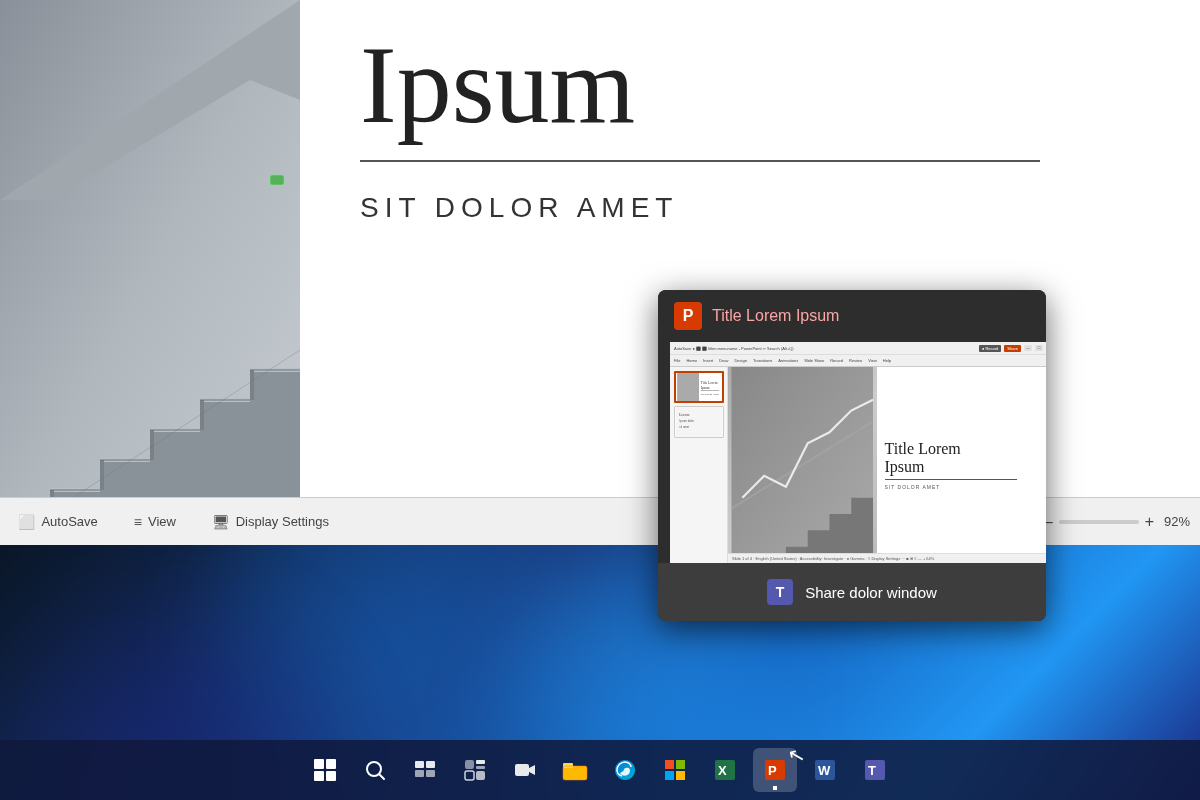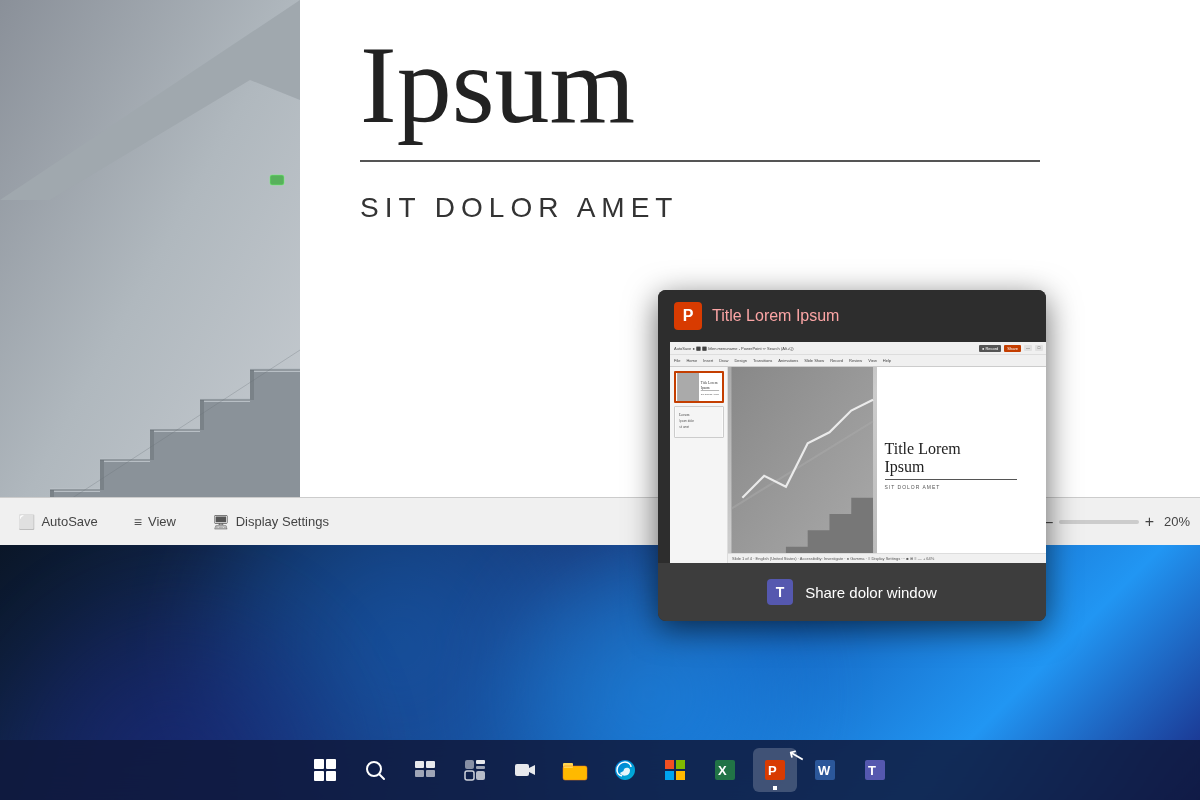--- a/index.html
+++ b/index.html
@@ -492,21 +492,21 @@
   <div class="status-item">
     <span class="status-icon">🖥</span>
     <span>Display Settings</span>
   </div>
   <div class="status-right">
     <div class="view-icon">▣</div>
     <div class="zoom-controls">
       <span style="cursor:pointer;font-size:16px;">—</span>
       <span style="width:80px;height:4px;background:#ccc;display:inline-block;vertical-align:middle;border-radius:2px;"></span>
       <span style="cursor:pointer;font-size:16px;">+</span>
-      <span style="margin-left:4px;">20%</span>
+      <span style="margin-left:4px;">92%</span>
     </div>
   </div>
 </div>
 
 <div class="desktop-area">
 
   <div class="desktop-blob" style="width:400px;height:400px;background:radial-gradient(circle,#1565c0,transparent);top:-100px;left:200px;"></div>
   <div class="desktop-blob" style="width:300px;height:300px;background:radial-gradient(circle,#2196f3,transparent);top:0px;left:500px;"></div>
   <div class="desktop-blob" style="width:350px;height:350px;background:radial-gradient(circle,#1a237e,transparent);top:50px;left:0px;"></div>
 </div>

